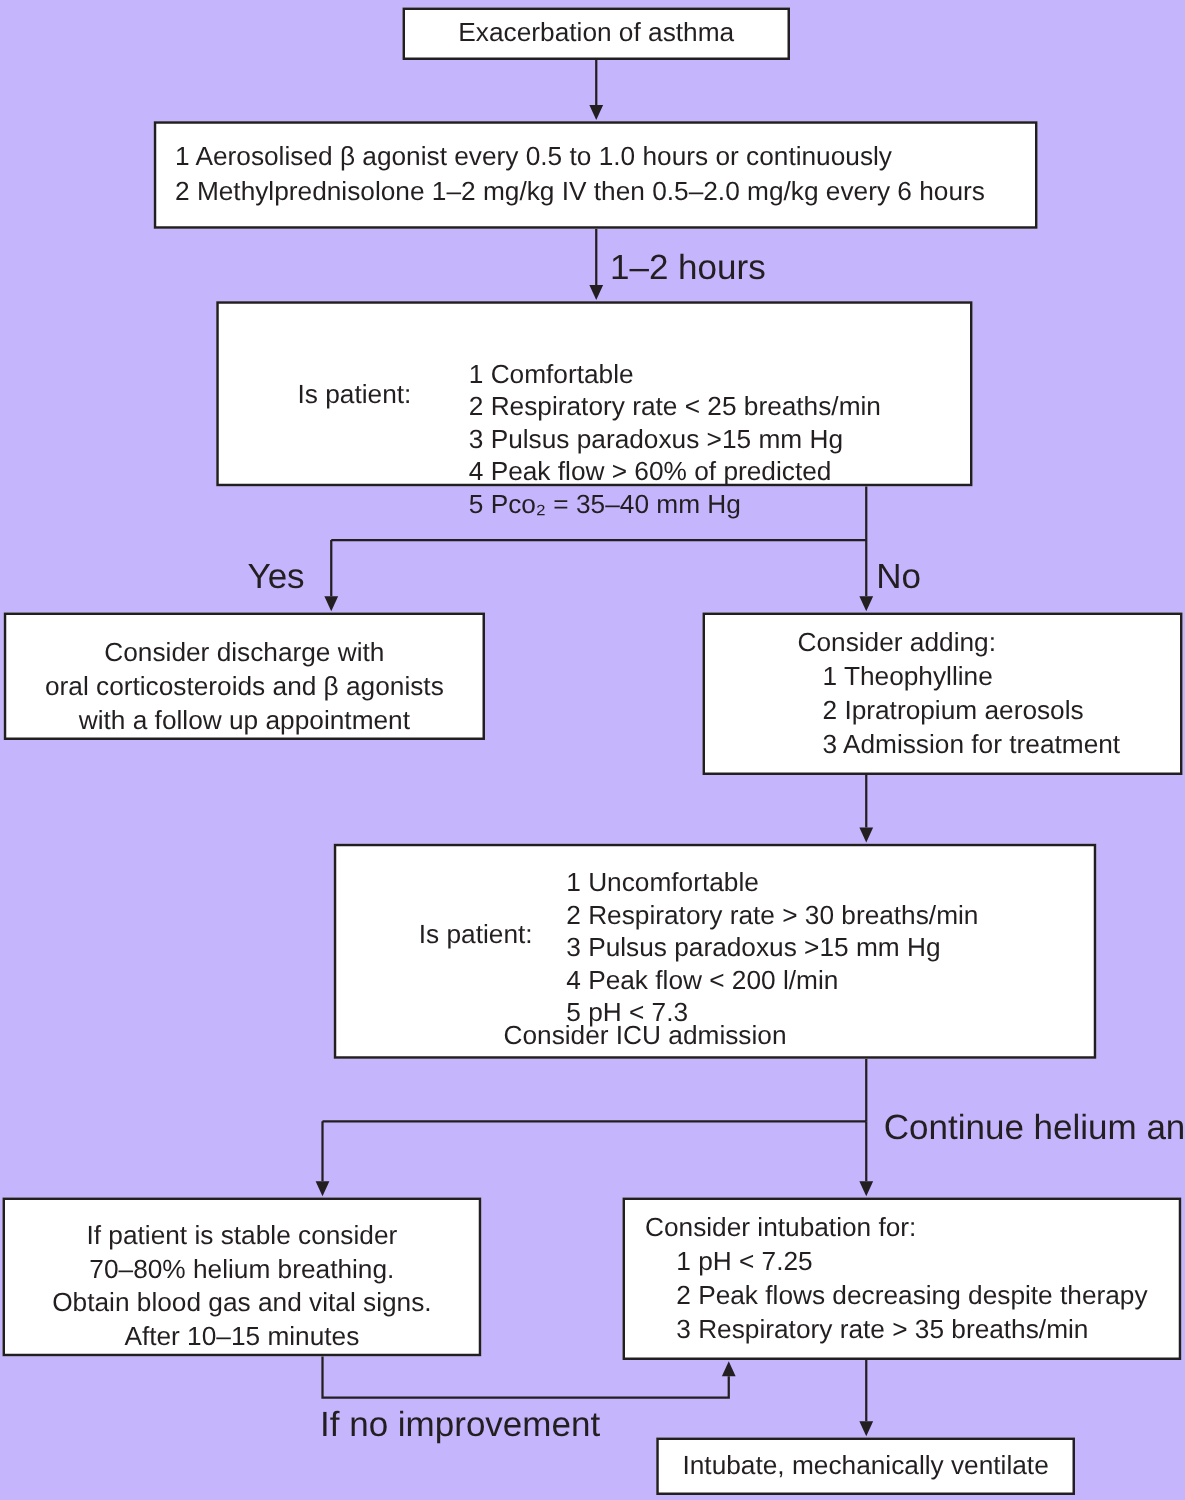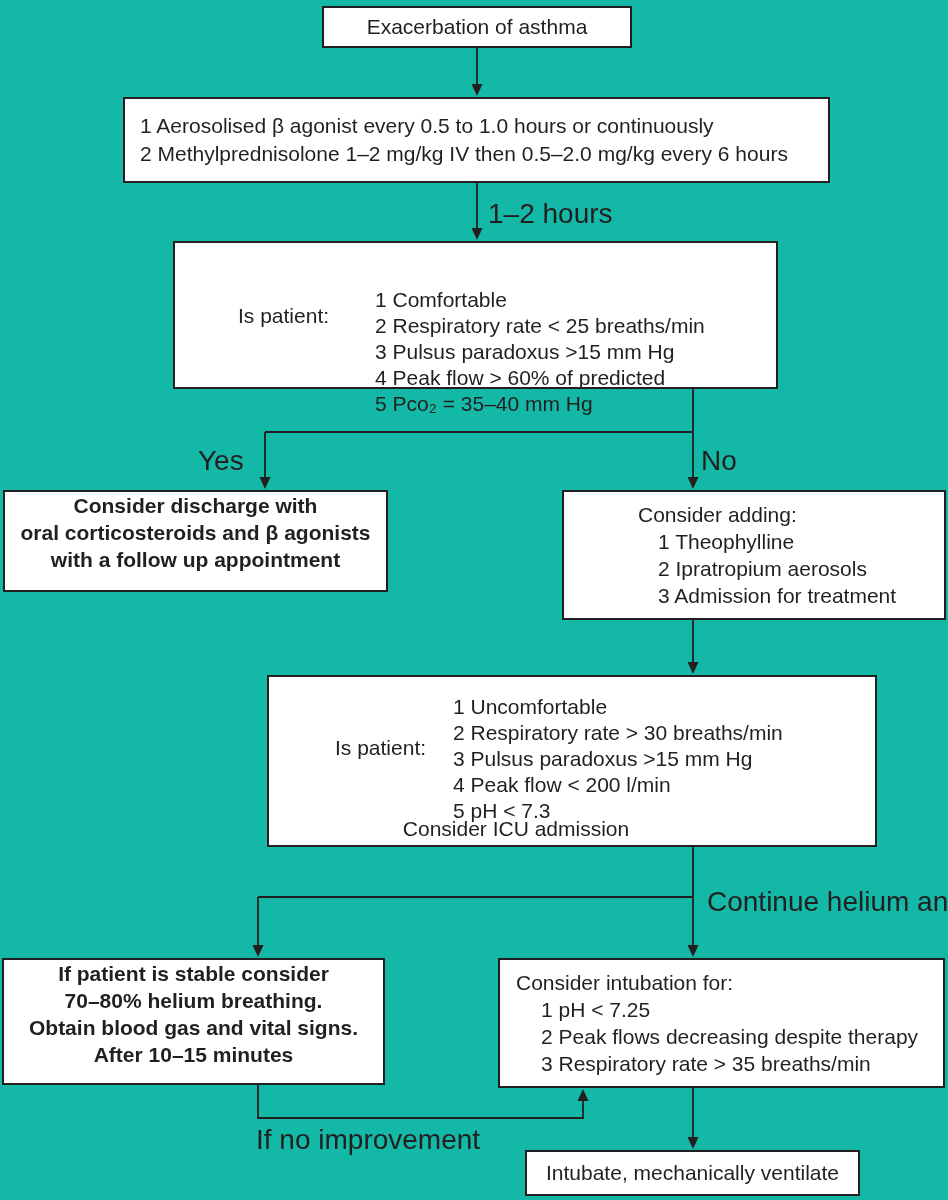--- a/index.html
+++ b/index.html
@@ -1,27 +1,27 @@
 <!DOCTYPE html>
 <html><head>
 <meta charset="utf-8">
 <style>
   html, body { margin:0; padding:0; background:#ffffff; }
   .page {
-    position:relative; width:948px; height:1200px; background:#14b8a6;
+    position:relative; width:948px; height:1200px; background:#c4b5fd;
     font-family:"Liberation Sans", sans-serif; color:#231f20;
     overflow:hidden;
   }
   svg.connectors { position:absolute; left:0; top:0; pointer-events:none; }
   .box {
     position:absolute; background:#ffffff; border:2px solid #231f20;
     box-sizing:border-box; font-size:21px; line-height:26px; white-space:nowrap;
   }
   .flex-center { display:flex; align-items:center; justify-content:center; text-align:center; }
-  .col-center { display:flex; flex-direction:column; align-items:center; justify-content:flex-start; text-align:center;font-weight:bold; }
+  .col-center { display:flex; flex-direction:column; align-items:center; justify-content:flex-end; text-align:center; }
   .col-left   { display:flex; flex-direction:column; align-items:flex-start; justify-content:center; }
 
   #box-start   { left:322px; top:6px;   width:310px; height:42px; }
   #box-initial { left:123px; top:97px;  width:707px; height:86px; padding-left:15px; line-height:28px; }
 
   #box-assess1 { left:173px; top:241px; width:605px; height:148px; }
   #box-assess1 .side-label { position:absolute; left:63px;  top:60px; }
   #box-assess1 .list       { position:absolute; left:200px; top:9px;margin-top:35px;  }
 
   #box-discharge { left:3px; top:490px; width:385px; height:102px; line-height:27px; }

